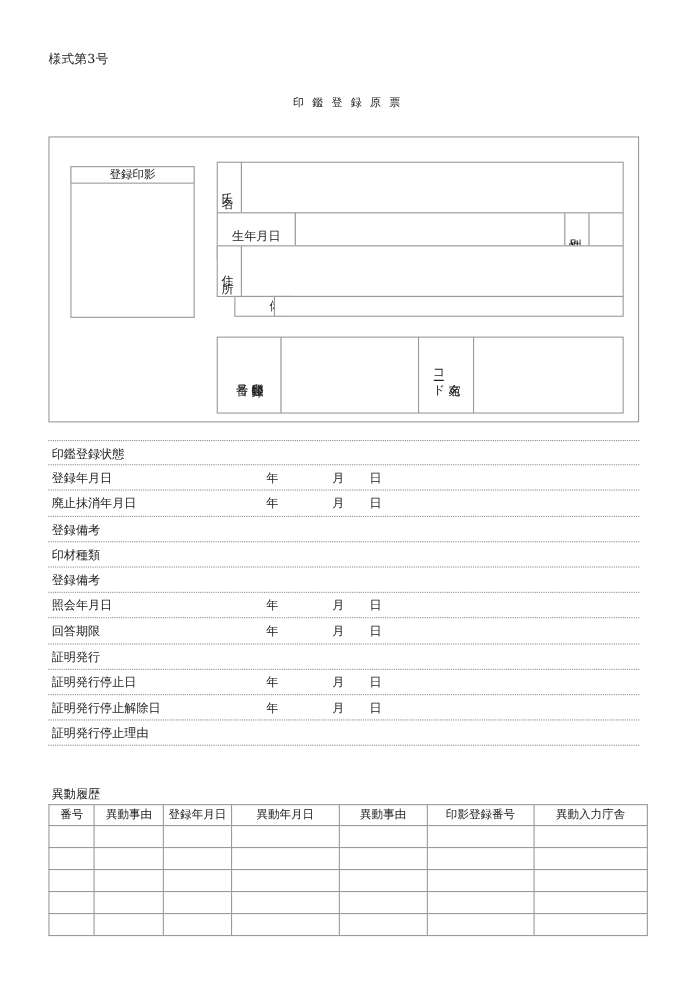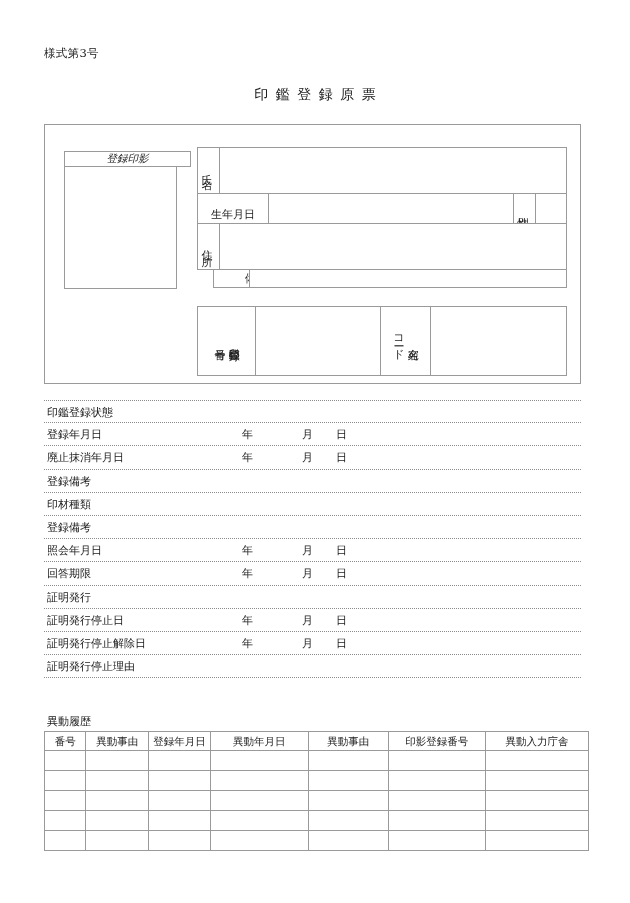--- a/index.html
+++ b/index.html
@@ -29,21 +29,21 @@
     font-size: 11.5px;
     letter-spacing: 0.3px;
     white-space: nowrap;
   }
   .doc-title {
     position: absolute;
     left: 0;
     top: 86px;
     width: 630px;
     text-align: center;
-    font-size: 14px;
+    font-size: 10px;
     letter-spacing: 7.5px;
     text-indent: 7.5px;
     white-space: nowrap;
   }
   
   .frame {
     position: absolute;
     left: 44px;
     top: 124px;
     width: 537px;
@@ -77,23 +77,22 @@
     line-height: 1.45;
     letter-spacing: 0;
   }
   
   #seal-box {
     left: 19px; top: 26px;
     width: 113px; height: 138px;
   }
   #seal-head {
     left: 19px; top: 26px;
-    width: 127px; height: 16px;
+    width: 113px; height: 16px;
     border-bottom: 1px solid #9a9a9a;
-    font-style: italic;
   }
   #seal-head .lbl { font-size: 10.5px; }
   
   #name-lbl   { left: 152px; top: 22px; width: 23px; height: 47px; }
   #name-val   { left: 174px; top: 22px; width: 348px; height: 47px; }
   
   #dob-lbl    { left: 152px; top: 68px; width: 72px; height: 43px; }
   #dob-val    { left: 223px; top: 68px; width: 246px; height: 31px; }
   #sex-lbl    { left: 468px; top: 68px; width: 23px; height: 31px; }
   #sex-val    { left: 490px; top: 68px; width: 32px; height: 31px; }

